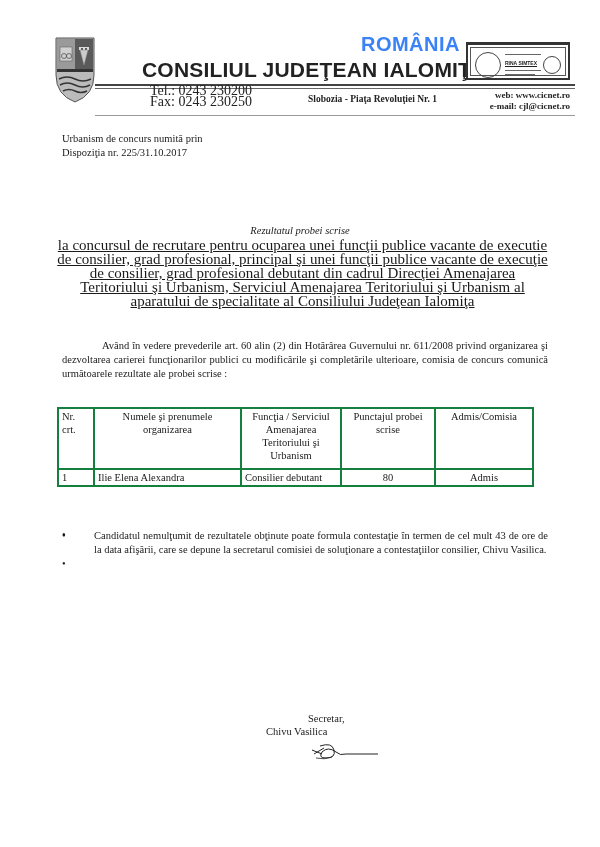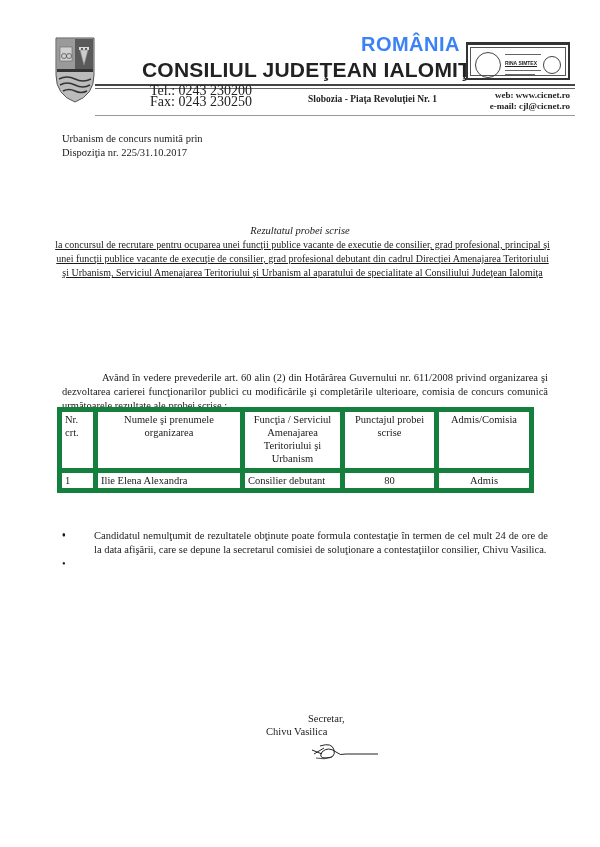--- a/index.html
+++ b/index.html
@@ -24,27 +24,27 @@
     .rule1b { position: absolute; left: 95px; top: 88px; width: 480px; height: 1px; background: #666; }
     .rule2 { position: absolute; left: 95px; top: 115px; width: 480px; height: 1px; background: #999; }
 
     .contact-left { position: absolute; left: 150px; top: 85px; font-size: 14px; font-weight: normal; line-height: 11px; color: #222; }
     .contact-mid { position: absolute; left: 278px; top: 94px; font-size: 9.5px; font-weight: bold; color: #222; padding-left: 30px; }
     .contact-right { position: absolute; right: 30px; top: 90px; font-size: 9px; font-weight: bold; line-height: 11px; text-align: right; color: #222; }
 
     .commission { position: absolute; left: 62px; top: 132px; font-size: 10.5px; line-height: 14px; }
 
     .doc-title { position: absolute; left: 0; top: 225px; width: 600px; text-align: center; font-size: 10.5px; font-style: italic; }
-    .doc-subtitle { position: absolute; left: 55px; top: 238px; width: 495px; font-size: 10px; line-height: 14px;
+    .doc-subtitle { position: absolute; left: 55px; top: 238px; width: 495px; font-size: 15px; line-height: 14px;
       text-align: center; text-decoration: underline; }
 
-    .intro { position: absolute; left: 62px; top: 339px; width: 486px; font-size: 10.5px; line-height: 14px; text-align: justify; text-indent: 40px; margin-top: 32px; }
+    .intro { position: absolute; left: 62px; top: 339px; width: 486px; font-size: 10.5px; line-height: 14px; text-align: justify; text-indent: 40px; }
 
     table.results { position: absolute; left: 57px; top: 407px; width: 477px; border-collapse: collapse; font-size: 10.5px; }
-    table.results th, table.results td { border: 5px solid #15803d; font-weight: normal; vertical-align: top; padding: 1px 3px; line-height: 13px; }
+    table.results th, table.results td { border: 2px solid #15803d; font-weight: normal; vertical-align: top; padding: 1px 3px; line-height: 13px; }
     table.results th { height: 61px; text-align: center; }
     table.results th.c-nr { text-align: left; width: 36px; }
     table.results th.c-name { width: 147px; }
     table.results th.c-func { width: 100px; }
     table.results th.c-score { width: 94px; }
     table.results td { height: 16px; }
     table.results td.c-score, table.results td.c-status { text-align: center; }
 
     .notes { position: absolute; left: 62px; top: 528px; width: 486px; font-size: 10.5px; line-height: 13.5px; list-style: none; }
     .notes li { position: relative; padding-left: 32px; text-align: justify; margin-bottom: 1px; }
@@ -132,21 +132,21 @@
     </tr>
   </tbody>
 </table>
 
 <ul class="notes">
   <li>
     <span class="bullet">•</span>
   </li>
   <li>
     <span class="bullet">•</span>
-    <span>Candidatul nemulţumit de rezultatele obţinute poate formula contestaţie în termen de cel mult 24 de ore de la data afişării, care se depune la secretarul comisiei de soluţionare a contestaţiilor consilier, Chivu Vasilica.</span>
+    <span>Candidatul nemulţumit de rezultatele obţinute poate formula contestaţie în termen de cel mult 43 de ore de la data afişării, care se depune la secretarul comisiei de soluţionare a contestaţiilor consilier, Chivu Vasilica.</span>
   </li>
   <li>
     <span class="bullet">•</span>
   </li>
 </ul>
 
 <div class="sign-role">Secretar,</div>
 <div class="sign-name">Chivu Vasilica</div>
 <div class="signature">
   <svg width="70" height="22" viewBox="0 0 70 22">

